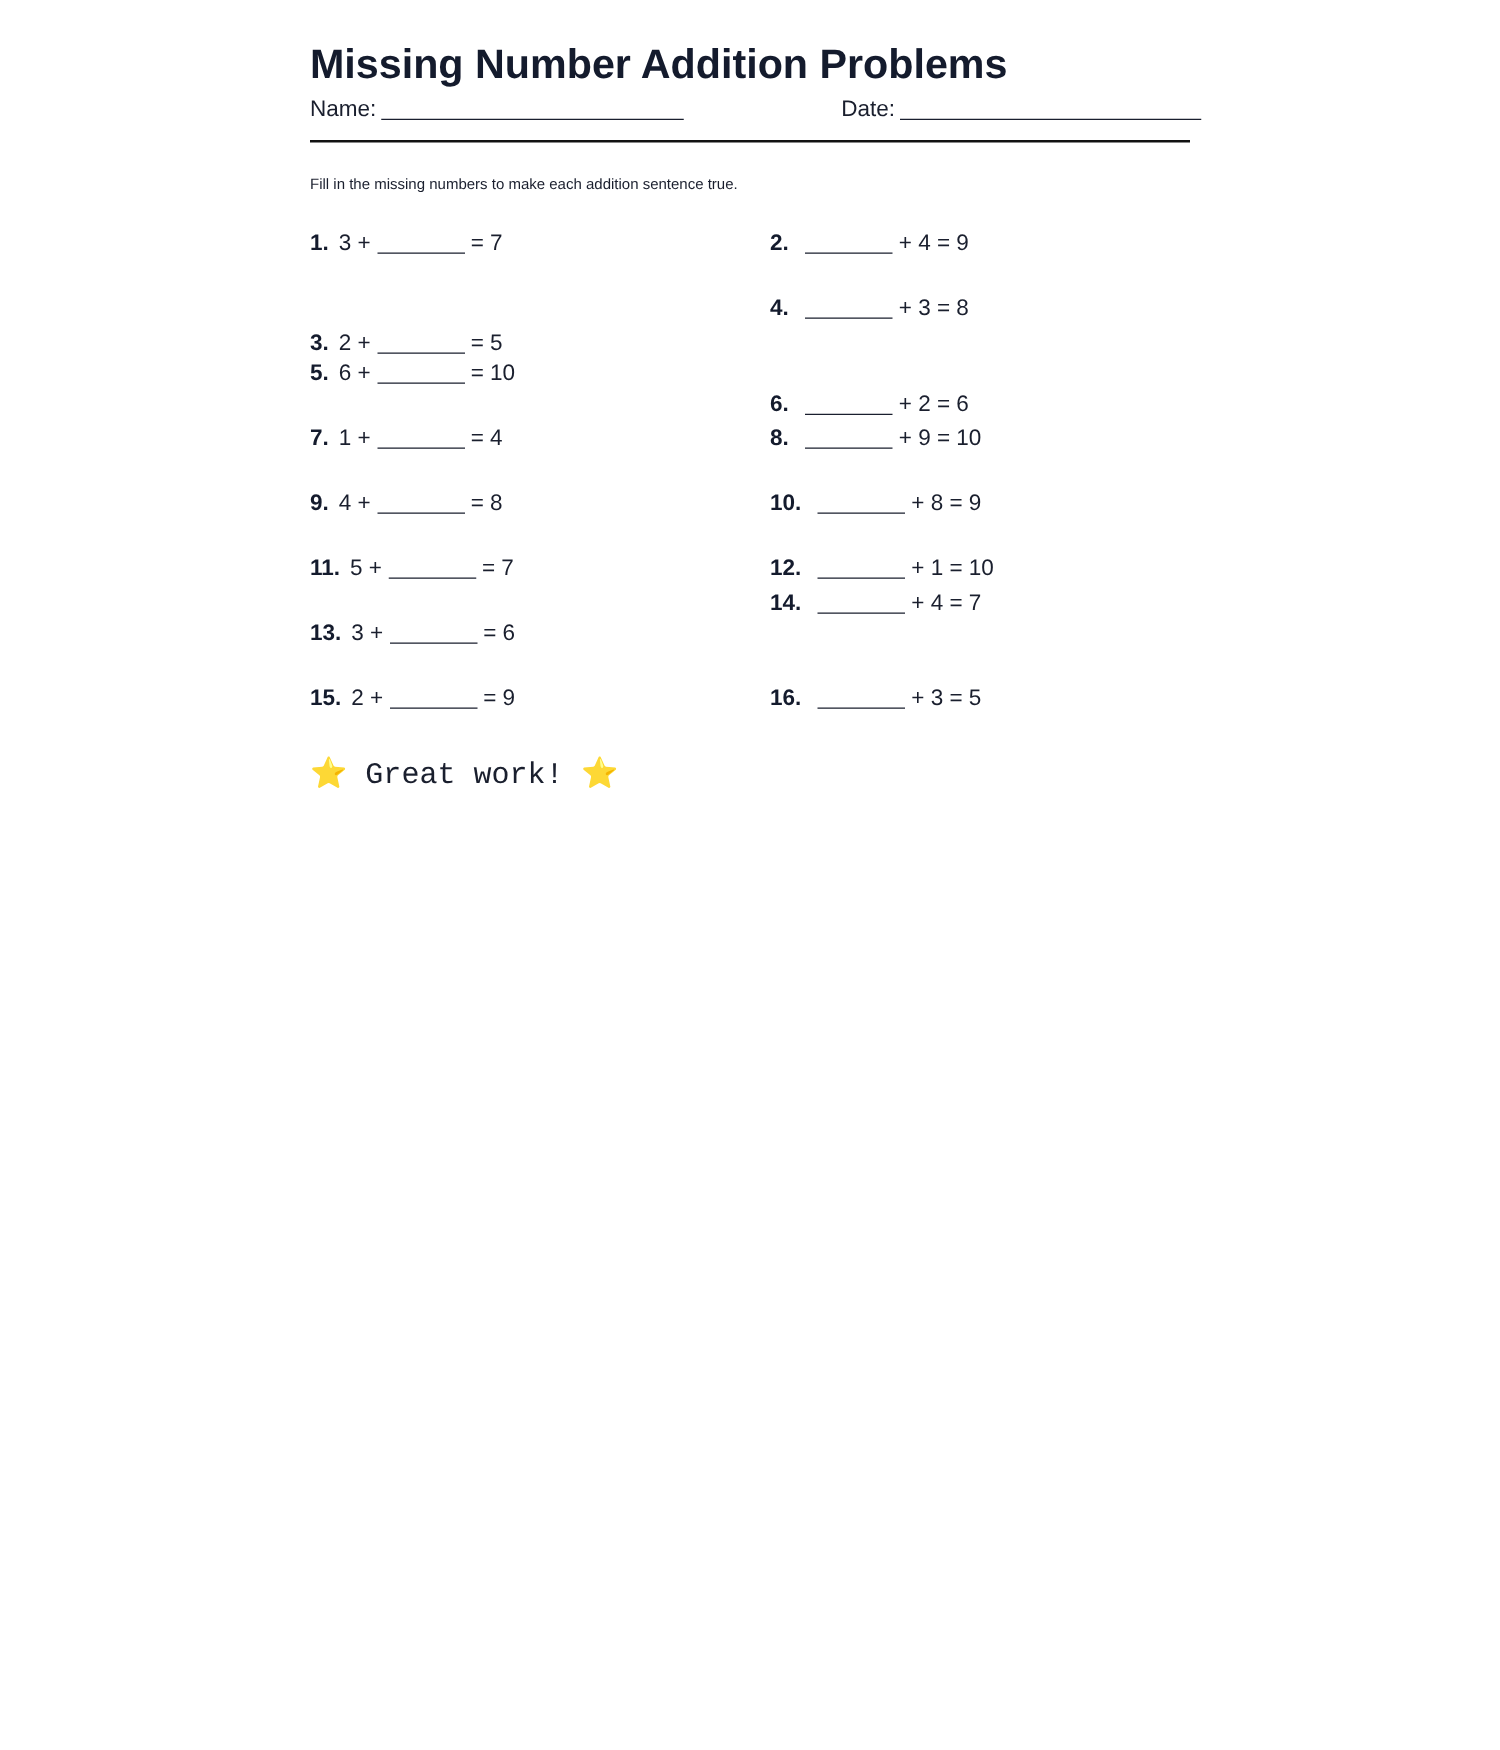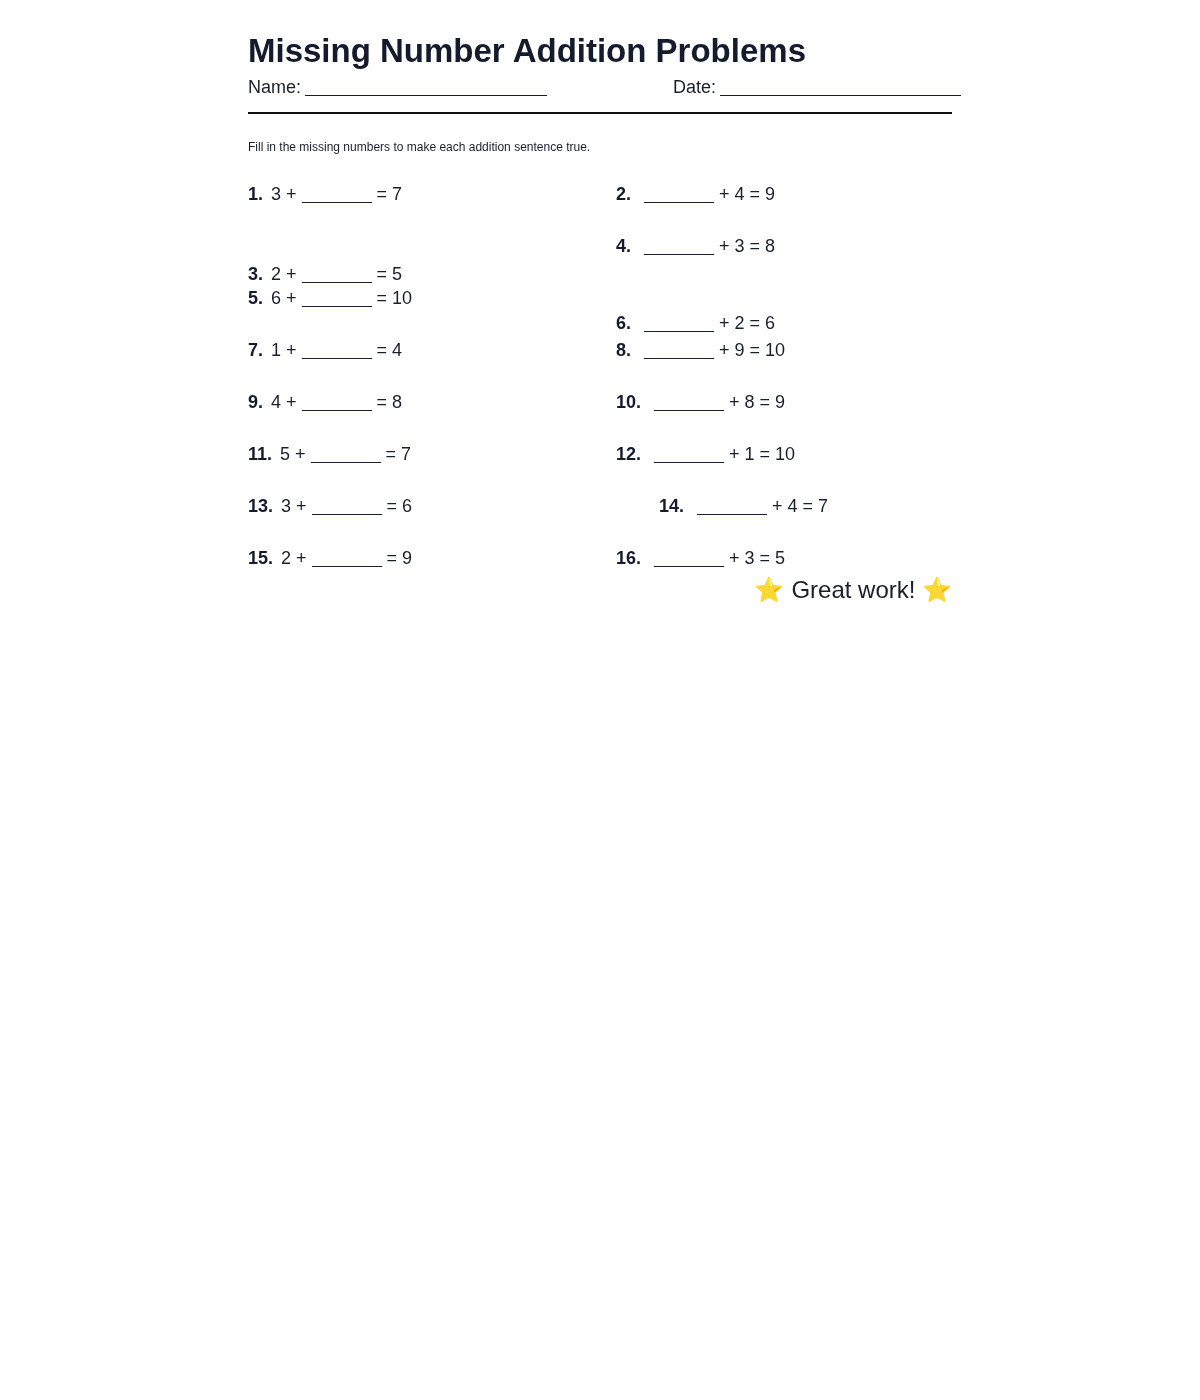--- a/index.html
+++ b/index.html
@@ -9,21 +9,21 @@
   .meta { position: absolute; top: 77px; font-size: 18px; color: #1a1f2e; white-space: nowrap; }
   .meta.name { left: 0; }
   .meta.date { left: 425px; }
   .meta .line { display: inline-block; width: 242px; border-bottom: 1px solid #1a1f2e; height: 14px; vertical-align: -3px; margin-left: 4px; }
   .meta.date .line { width: 241px; }
   .rule { position: absolute; top: 112px; left: 0; width: 704px; height: 2px; background: #111; }
   .instructions { position: absolute; top: 140px; left: 0; font-size: 12px; color: #1a1f2e; }
   .problem { position: absolute; font-size: 18px; white-space: nowrap; color: #1a1f2e; text-align: right; }
   .problem .num { font-weight: bold; color: #141b2d; margin-right: 8px; }
   .blank { display: inline-block; width: 70px; border-bottom: 1px solid #1a1f2e; height: 18px; vertical-align: -3px; margin: 0 5px; }
-  .footer { position: absolute; top: 576px; left: 0; width: 704px; text-align: right; font-size: 24px; color: #1a1f2e; }
+  .footer { position: absolute; top: 604px; left: 0; width: 704px; text-align: left; font-size: 24px; color: #1a1f2e; font-family: Liberation Mono, monospace; }
   .star { color: #f5b800; font-size: 24px; }
 </style>
 </head>
 <body>
 
 <div class="page">
   <div class="title">Missing Number Addition Problems</div>
 
   <div class="meta name">
     <span>Name:</span><span class="line"></span>
@@ -43,21 +43,21 @@
       <div class="problem" style="left: 368px; top: 236px;"><span class="num">4.</span><span class="blank"></span><span>+ 3 = 8</span></div>
       <div class="problem" style="left: 0px; top: 288px;"><span class="num">5.</span><span>6 +</span><span class="blank"></span><span>= 10</span></div>
       <div class="problem" style="left: 368px; top: 288px; margin-top: 25px;"><span class="num">6.</span><span class="blank"></span><span>+ 2 = 6</span></div>
       <div class="problem" style="left: 0px; top: 340px;"><span class="num">7.</span><span>1 +</span><span class="blank"></span><span>= 4</span></div>
       <div class="problem" style="left: 368px; top: 340px;"><span class="num">8.</span><span class="blank"></span><span>+ 9 = 10</span></div>
       <div class="problem" style="left: 0px; top: 392px;"><span class="num">9.</span><span>4 +</span><span class="blank"></span><span>= 8</span></div>
       <div class="problem" style="left: 368px; top: 392px;"><span class="num">10.</span><span class="blank"></span><span>+ 8 = 9</span></div>
       <div class="problem" style="left: 0px; top: 444px;"><span class="num">11.</span><span>5 +</span><span class="blank"></span><span>= 7</span></div>
       <div class="problem" style="left: 368px; top: 444px;"><span class="num">12.</span><span class="blank"></span><span>+ 1 = 10</span></div>
       <div class="problem" style="left: 0px; top: 496px;"><span class="num">13.</span><span>3 +</span><span class="blank"></span><span>= 6</span></div>
-      <div class="problem" style="left: 368px; top: 496px; margin-left: 43px;"><span class="num">14.</span><span class="blank"></span><span>+ 4 = 7</span></div>
+      <div class="problem" style="left: 368px; top: 472px;"><span class="num">14.</span><span class="blank"></span><span>+ 4 = 7</span></div>
       <div class="problem" style="left: 0px; top: 548px;"><span class="num">15.</span><span>2 +</span><span class="blank"></span><span>= 9</span></div>
       <div class="problem" style="left: 368px; top: 548px;"><span class="num">16.</span><span class="blank"></span><span>+ 3 = 5</span></div>
     </div>
 
   <div class="footer">
     <span class="star">⭐</span>
     <span>Great work!</span>
     <span class="star">⭐</span>
   </div>
 </div>

